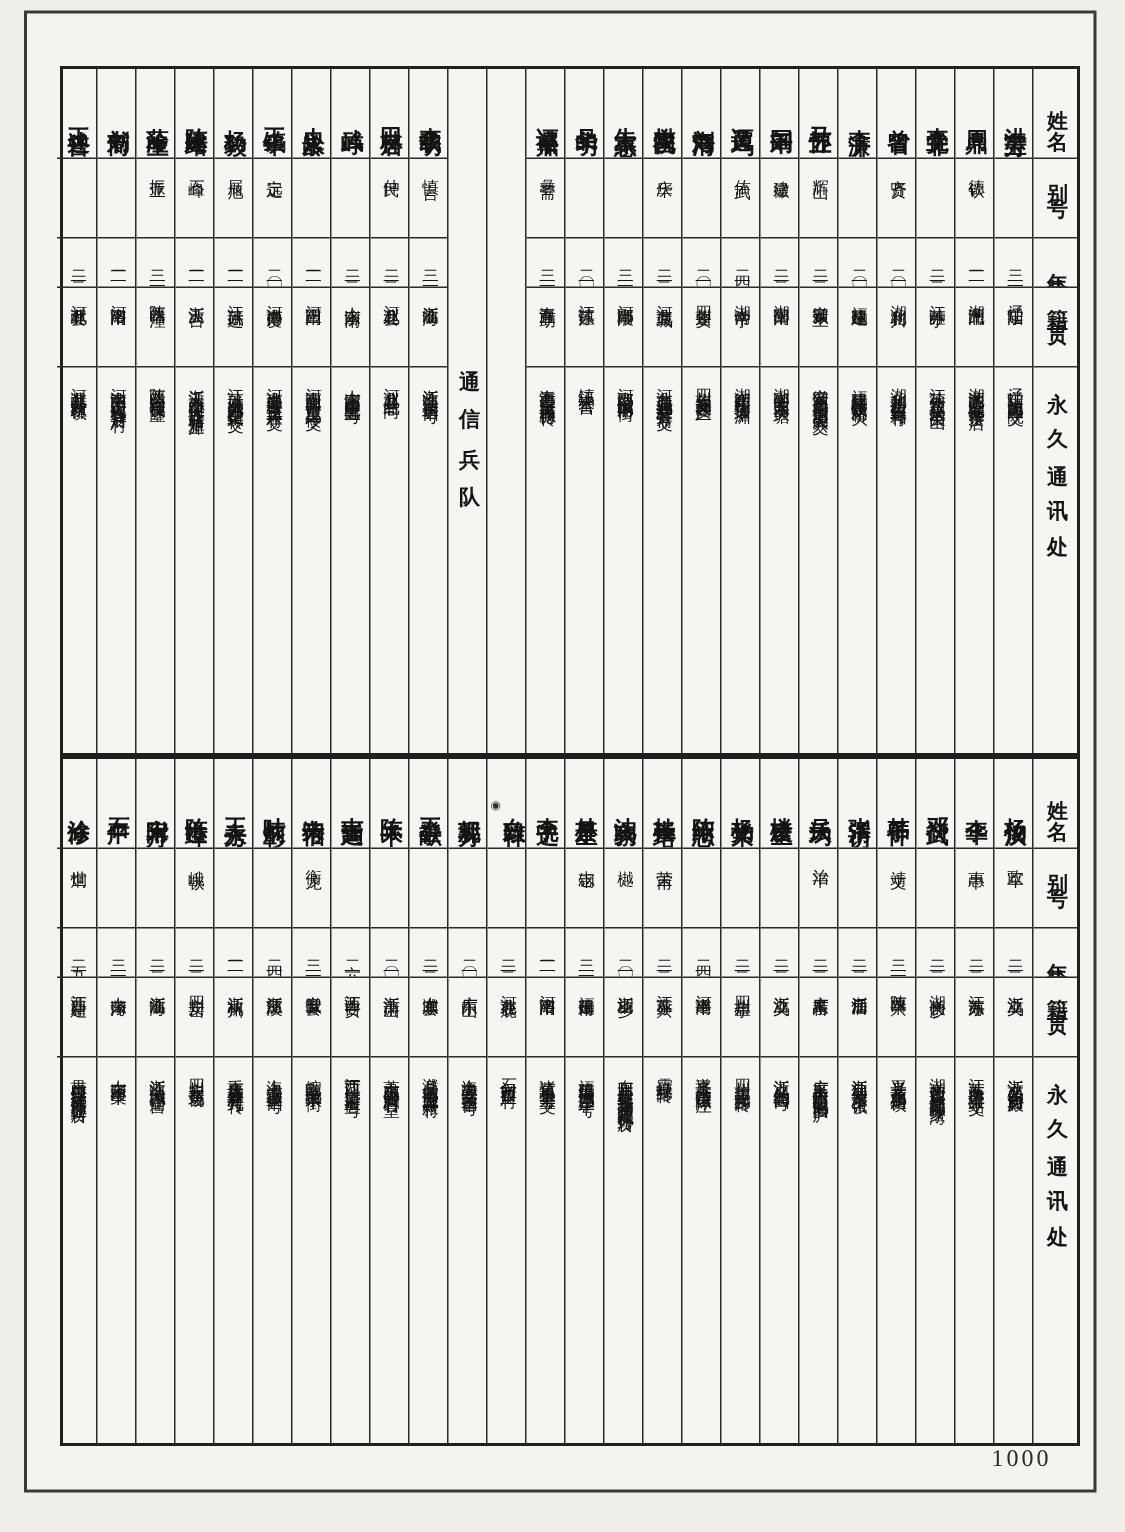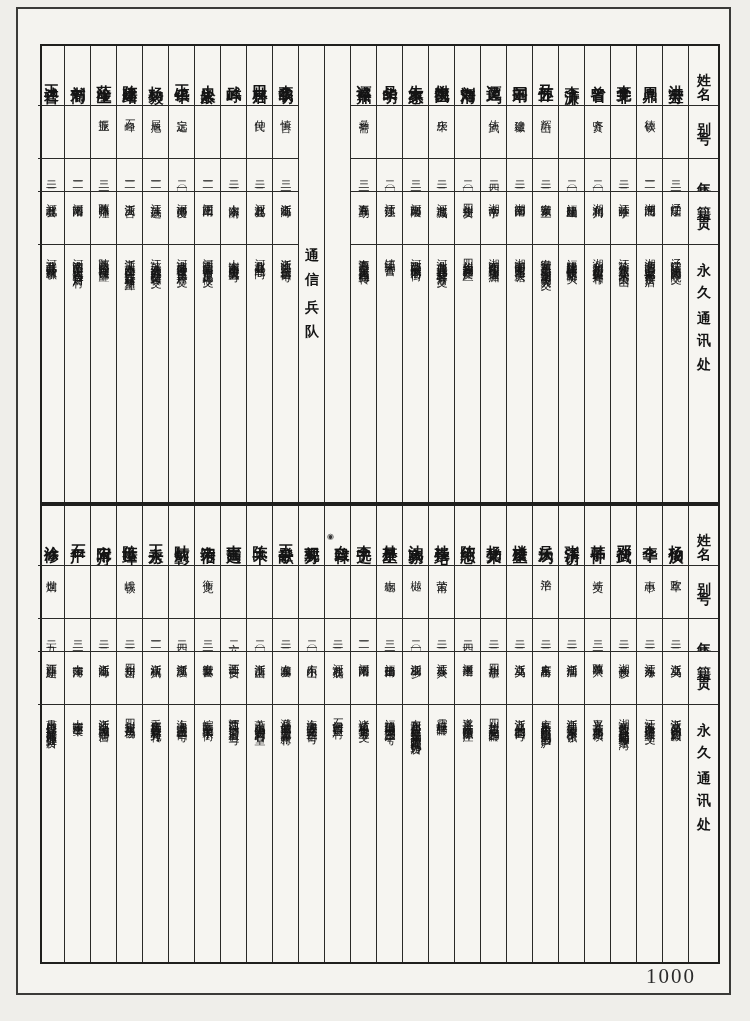--- a/index.html
+++ b/index.html
@@ -56,22 +56,22 @@
   .hdr-name{letter-spacing:14px;}
   .hdr-alias{letter-spacing:10px;}
   .hdr-age{letter-spacing:4px;}
   .hdr-origin{letter-spacing:10px;}
   .hdr-address{letter-spacing:24px;}
   .mark{
     font-size:8px;line-height:1;margin-top:2px;color:#333;
   }
   .name-stack{display:flex;flex-direction:column;align-items:center;}
   #page-number{
-    position:absolute;left:646px;top:964px;
-    font-size:21px;letter-spacing:2px;color:#2b2b2b;
+    position:absolute;left:661px;top:964px;
+    font-size:16px;letter-spacing:2px;color:#2b2b2b;
     font-family:"Liberation Serif", serif;
   }
 </style>
 </head>
 <body>
 
 <div class="scan-frame"></div>
 
 <div class="roster" id="table-top">
   <div class="col header-col">

